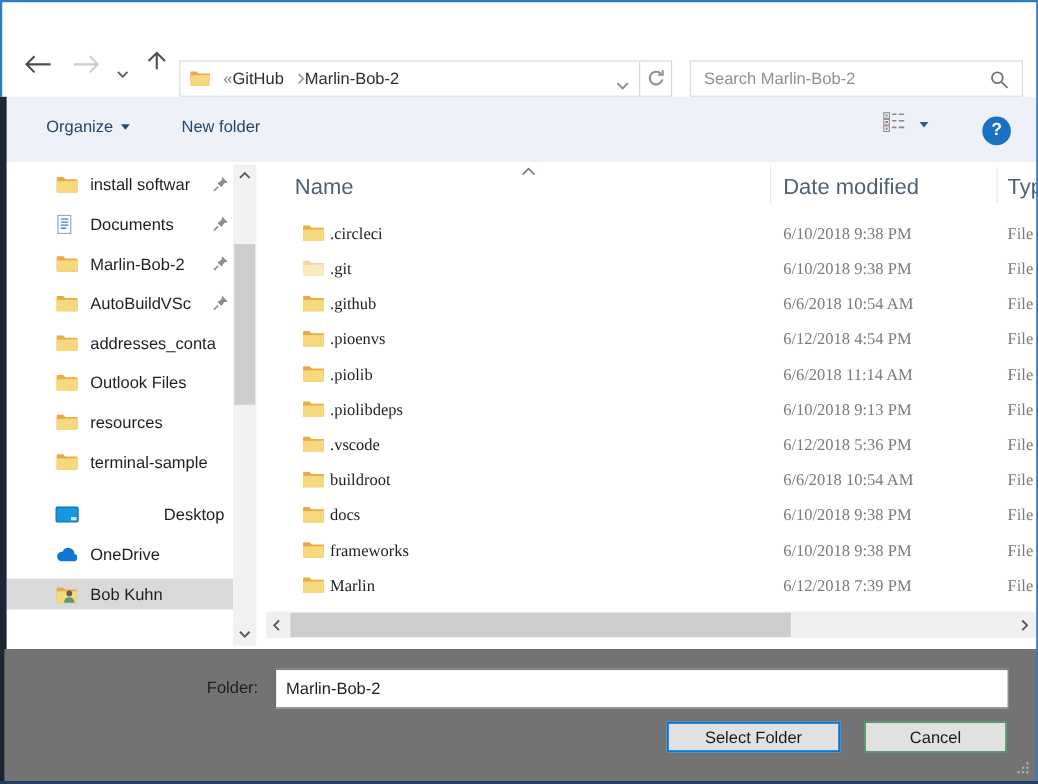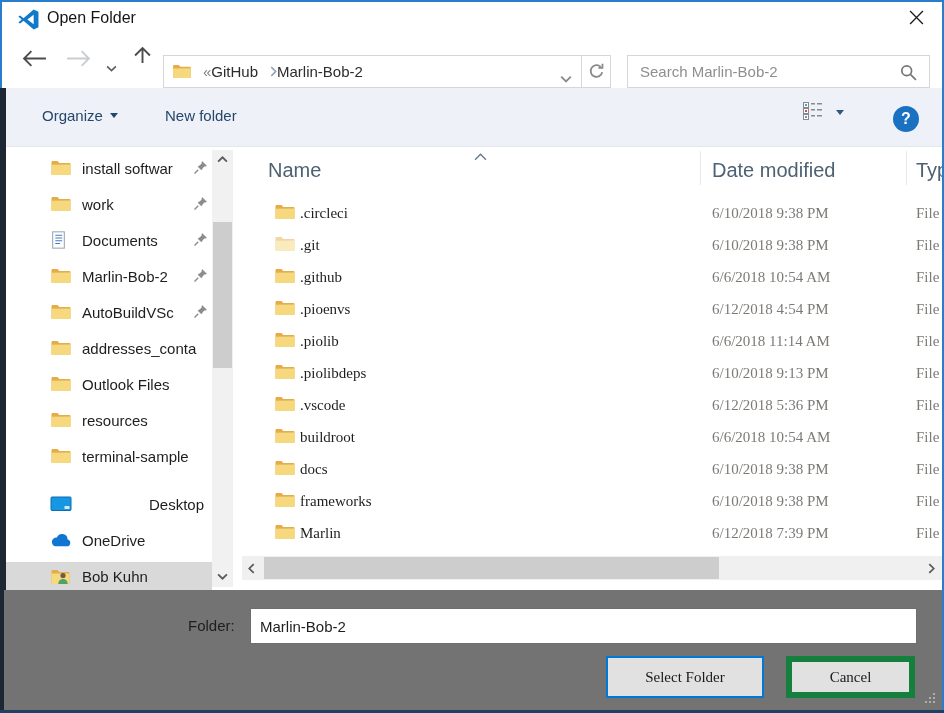--- a/index.html
+++ b/index.html
@@ -83,44 +83,31 @@
 
   .h-scroll { position:absolute; left:2px; top:409px; width:700px; height:24px; background:#f0f0f0; }
   .hs-left { position:absolute; left:0; top:0; width:18px; height:24px; display:flex; align-items:center; justify-content:center; }
   .hs-thumb { position:absolute; left:22px; top:1px; width:455px; height:22px; background:#cdcdcd; }
   .hs-right { position:absolute; right:2px; top:0; width:18px; height:24px; display:flex; align-items:center; justify-content:center; }
 
   
   .footer { position:absolute; left:0; top:590px; width:944px; height:120px; background:#737373; }
   .folder-label { position:absolute; left:188px; top:27px; font-size:15px; color:#1e1e1e; }
   .folder-input { position:absolute; left:250px; top:18px; width:667px; height:36px; border:1px solid #6e6e6e; background:#fff; font-size:15px; font-family:inherit; color:#1e1e1e; padding:0 9px; outline:none; }
-  .btn { position:absolute; top:66px; height:42px; background:#e1e1e1; font-size:15px; font-family:Liberation Serif, serif; color:#1a1a1a; display:flex; align-items:center; justify-content:center; cursor:pointer; }
+  .btn { position:absolute; top:66px; height:28px; background:#e1e1e1; font-size:15px; font-family:Liberation Sans, sans-serif; color:#1a1a1a; display:flex; align-items:center; justify-content:center; cursor:pointer; }
   .btn-select { left:606px; width:158px; border:2px solid #0078d7; }
-  .btn-cancel { left:786px; width:129px; border:6px solid #15803d; }
+  .btn-cancel { left:786px; width:129px; border:1px solid #15803d; }
   .resize-grip { position:absolute; left:925px; top:103px; width:12px; height:12px; }
   .resize-grip i { position:absolute; width:2px; height:2px; background:#aeaeae; }
 </style>
 </head>
 <body>
 
 <div class="window">
 
-  <div class="titlebar">
-    <span class="vscode-logo">
-      <svg width="23" height="23" viewBox="0 0 24 24">
-          <path fill="#1079c9" fill-rule="evenodd" d="M17.4 1.6 L22.4 4 V20 L17.4 22.4 L6.8 13.4 L3.2 16.2 L1.4 15.2 L4.9 12 L1.4 8.8 L3.2 7.8 L6.8 10.6 Z M17.4 7 L10.8 12 L17.4 17 Z"></path>
-        </svg>
-    </span>
-    <span class="title-text">Open Folder</span>
-    <span class="close-btn">
-      <span><svg width="15" height="15" viewBox="0 0 14 14">
-            <path d="M1 1 L13 13 M13 1 L1 13" stroke="#1a1a1a" stroke-width="1.2" fill="none"></path>
-          </svg></span>
-    </span>
-  </div>
 
   <div class="navbar">
     <span class="nav-ico ico-back"><svg width="25" height="17" viewBox="0 0 24 16">
           <path d="M9 1 L2 8 L9 15 M2 8 H23" stroke="#4c4c4c" stroke-width="1.8" fill="none"></path>
         </svg></span>
     <span class="nav-ico ico-fwd"><svg width="25" height="17" viewBox="0 0 24 16">
           <path d="M15 1 L22 8 L15 15 M22 8 H1" stroke="#c9cdd1" stroke-width="1.8" fill="none"></path>
         </svg></span>
     <span class="nav-ico ico-ddown"><svg width="11" height="7" viewBox="0 0 10 6">
           <path d="M1 1 L5 5 L9 1" stroke="#5f5f5f" stroke-width="1.5" fill="none"></path>
@@ -202,33 +189,20 @@
             </svg>
           </span>
           <span class="side-label">install softwar</span>
           <span class="pin"><svg width="15" height="15" viewBox="0 0 14 14">
               <path d="M8.4 0.9 L13.1 5.6 L10.2 6.2 L7.8 9.6 L4.4 6.2 L7.8 3.8 Z" fill="#8c8c8c"></path>
               <path d="M4.9 9.1 L1.4 12.6" stroke="#8c8c8c" stroke-width="1.4"></path>
             </svg></span>
         </div>
         <div class="side-item">
           <span class="side-icon">
-            <svg width="21" height="16" viewBox="0 0 20 16">
-              <path d="M1 2.2 C1 1.5 1.5 1 2.2 1 H7 L8.8 3 H19 C19.6 3 20 3.4 20 4 V14 C20 14.6 19.5 15 19 15 H2 C1.4 15 1 14.6 1 14 Z" fill="#e5ad49"></path>
-              <path d="M1 4.8 L20 4.5 V14 C20 14.6 19.5 15 19 15 H2 C1.4 15 1 14.6 1 14 Z" fill="#f6d87f"></path>
-            </svg>
-          </span>
-          <span class="side-label">work</span>
-          <span class="pin"><svg width="15" height="15" viewBox="0 0 14 14">
-              <path d="M8.4 0.9 L13.1 5.6 L10.2 6.2 L7.8 9.6 L4.4 6.2 L7.8 3.8 Z" fill="#8c8c8c"></path>
-              <path d="M4.9 9.1 L1.4 12.6" stroke="#8c8c8c" stroke-width="1.4"></path>
-            </svg></span>
-        </div>
-        <div class="side-item">
-          <span class="side-icon">
             <svg width="17" height="18" viewBox="0 0 16 17">
               <rect x="2.5" y="0.8" width="11" height="15.4" fill="#fff" stroke="#9aa7b0"></rect>
               <path d="M5 4 h6.5 M5 6.6 h6.5 M5 9.2 h6.5 M5 11.8 h4.5" stroke="#3b7fc4" stroke-width="1.1"></path>
             </svg>
           </span>
           <span class="side-label">Documents</span>
           <span class="pin"><svg width="15" height="15" viewBox="0 0 14 14">
               <path d="M8.4 0.9 L13.1 5.6 L10.2 6.2 L7.8 9.6 L4.4 6.2 L7.8 3.8 Z" fill="#8c8c8c"></path>
               <path d="M4.9 9.1 L1.4 12.6" stroke="#8c8c8c" stroke-width="1.4"></path>
             </svg></span>

